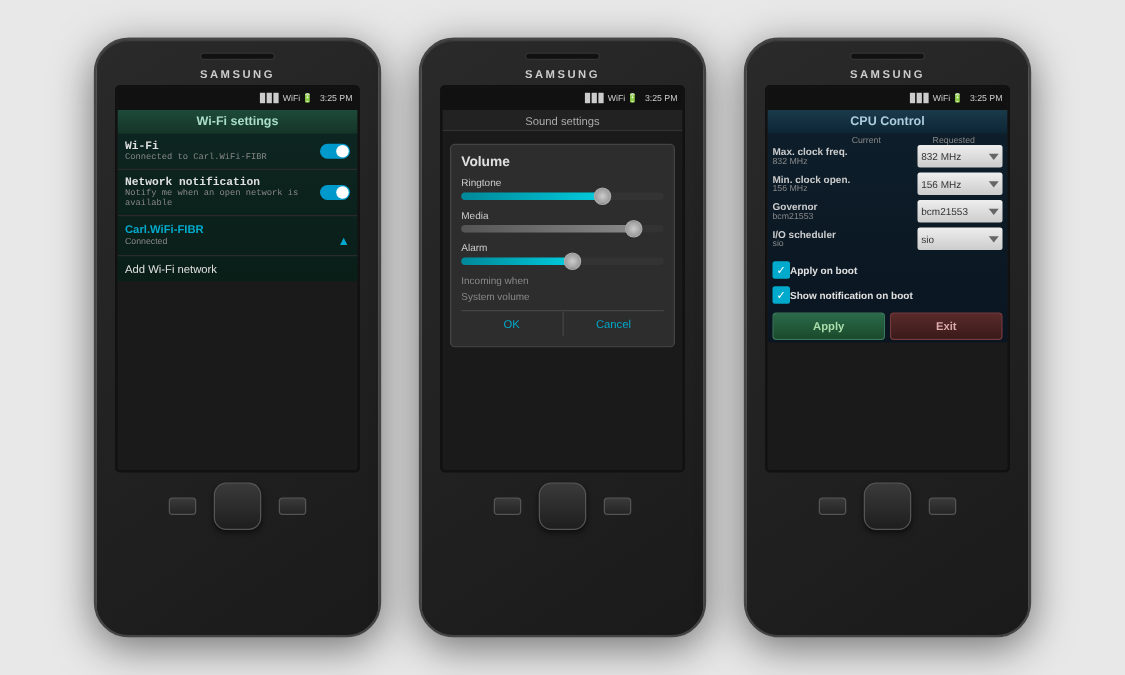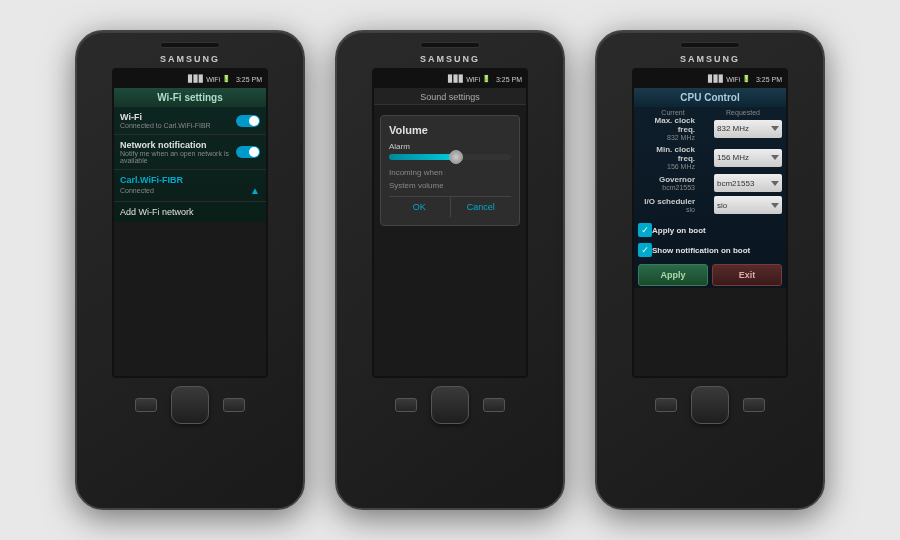--- a/index.html
+++ b/index.html
@@ -41,21 +41,21 @@
 
     .brand-label {
       color: #ccc;
       font-size: 9px;
       font-weight: bold;
       letter-spacing: 2px;
       margin-bottom: 4px;
     }
 
     .screen {
-      width: 156px;
+      width: 196px;
       height: 310px;
       background: #1a1a1a;
       border-radius: 4px;
       overflow: hidden;
       border: 2px solid #111;
       flex-shrink: 0;
     }
 
     
     .status-bar {
@@ -124,20 +124,21 @@
       padding: 4px 2px;
       font-weight: bold;
     }
 
     .wifi-row {
       display: flex;
       align-items: center;
       justify-content: space-between;
       padding: 5px 6px;
       border-bottom: 1px solid #2a2a2a;
+      font-family: Liberation Mono, monospace;
     }
 
     .wifi-label-main {
       font-size: 9px;
       font-weight: bold;
       color: #e0e0e0;
     }
 
     .wifi-label-sub {
       font-size: 7px;
@@ -293,21 +294,20 @@
       color: #888;
       width: 70px;
       text-align: center;
     }
 
     .cpu-row {
       display: flex;
       align-items: center;
       margin-bottom: 4px;
       gap: 19px;
-      text-align: right;
     }
 
     .cpu-row-label {
       flex: 1;
     }
 
     .cpu-row-name {
       font-size: 8px;
       color: #ccc;
       font-weight: bold;
@@ -461,21 +461,35 @@
         <span>🔋</span>
       </div>
       <span class="status-time">3:25 PM</span>
     </div>
     <div style="background: #222; padding: 4px 6px 2px; font-size:9px; color:#aaa; text-align:center; border-bottom:1px solid #333;">Sound settings</div>
     <div style="background: #1a1a1a; padding:0 6px; overflow:hidden;">
 
       <div style="background:#2d2d2d; border:1px solid #444; border-radius:4px; margin-top:10px; padding: 8px;">
         <div class="volume-label">Volume</div>
 
-
+        <div class="vol-category">
+          <div class="vol-cat-label">Ringtone</div>
+          <div class="slider-track">
+            <div class="slider-fill-cyan" style="width:70%;"></div>
+            <div class="slider-thumb" style="left:70%;"></div>
+          </div>
+        </div>
+
+        <div class="vol-category">
+          <div class="vol-cat-label">Media</div>
+          <div class="slider-track">
+            <div class="slider-fill-gray" style="width:85%;"></div>
+            <div class="slider-thumb" style="left:85%;"></div>
+          </div>
+        </div>
 
         <div class="vol-category">
           <div class="vol-cat-label">Alarm</div>
           <div class="slider-track">
             <div class="slider-fill-cyan" style="width:55%;"></div>
             <div class="slider-thumb" style="left:55%;"></div>
           </div>
         </div>
 
         <div style="font-size:8px; color:#888; margin-bottom:4px;">Incoming when</div>
@@ -521,21 +535,21 @@
             <div class="cpu-row-current">832 MHz</div>
           </div>
           <div class="cpu-dropdown">
             <span>832 MHz</span>
             <div class="dropdown-arrow"></div>
           </div>
         </div>
 
         <div class="cpu-row">
           <div class="cpu-row-label">
-            <div class="cpu-row-name">Min. clock freq.</div>
+            <div class="cpu-row-name">Min. clock open.</div>
             <div class="cpu-row-current">156 MHz</div>
           </div>
           <div class="cpu-dropdown">
             <span>156 MHz</span>
             <div class="dropdown-arrow"></div>
           </div>
         </div>
 
         <div class="cpu-row">
           <div class="cpu-row-label">

